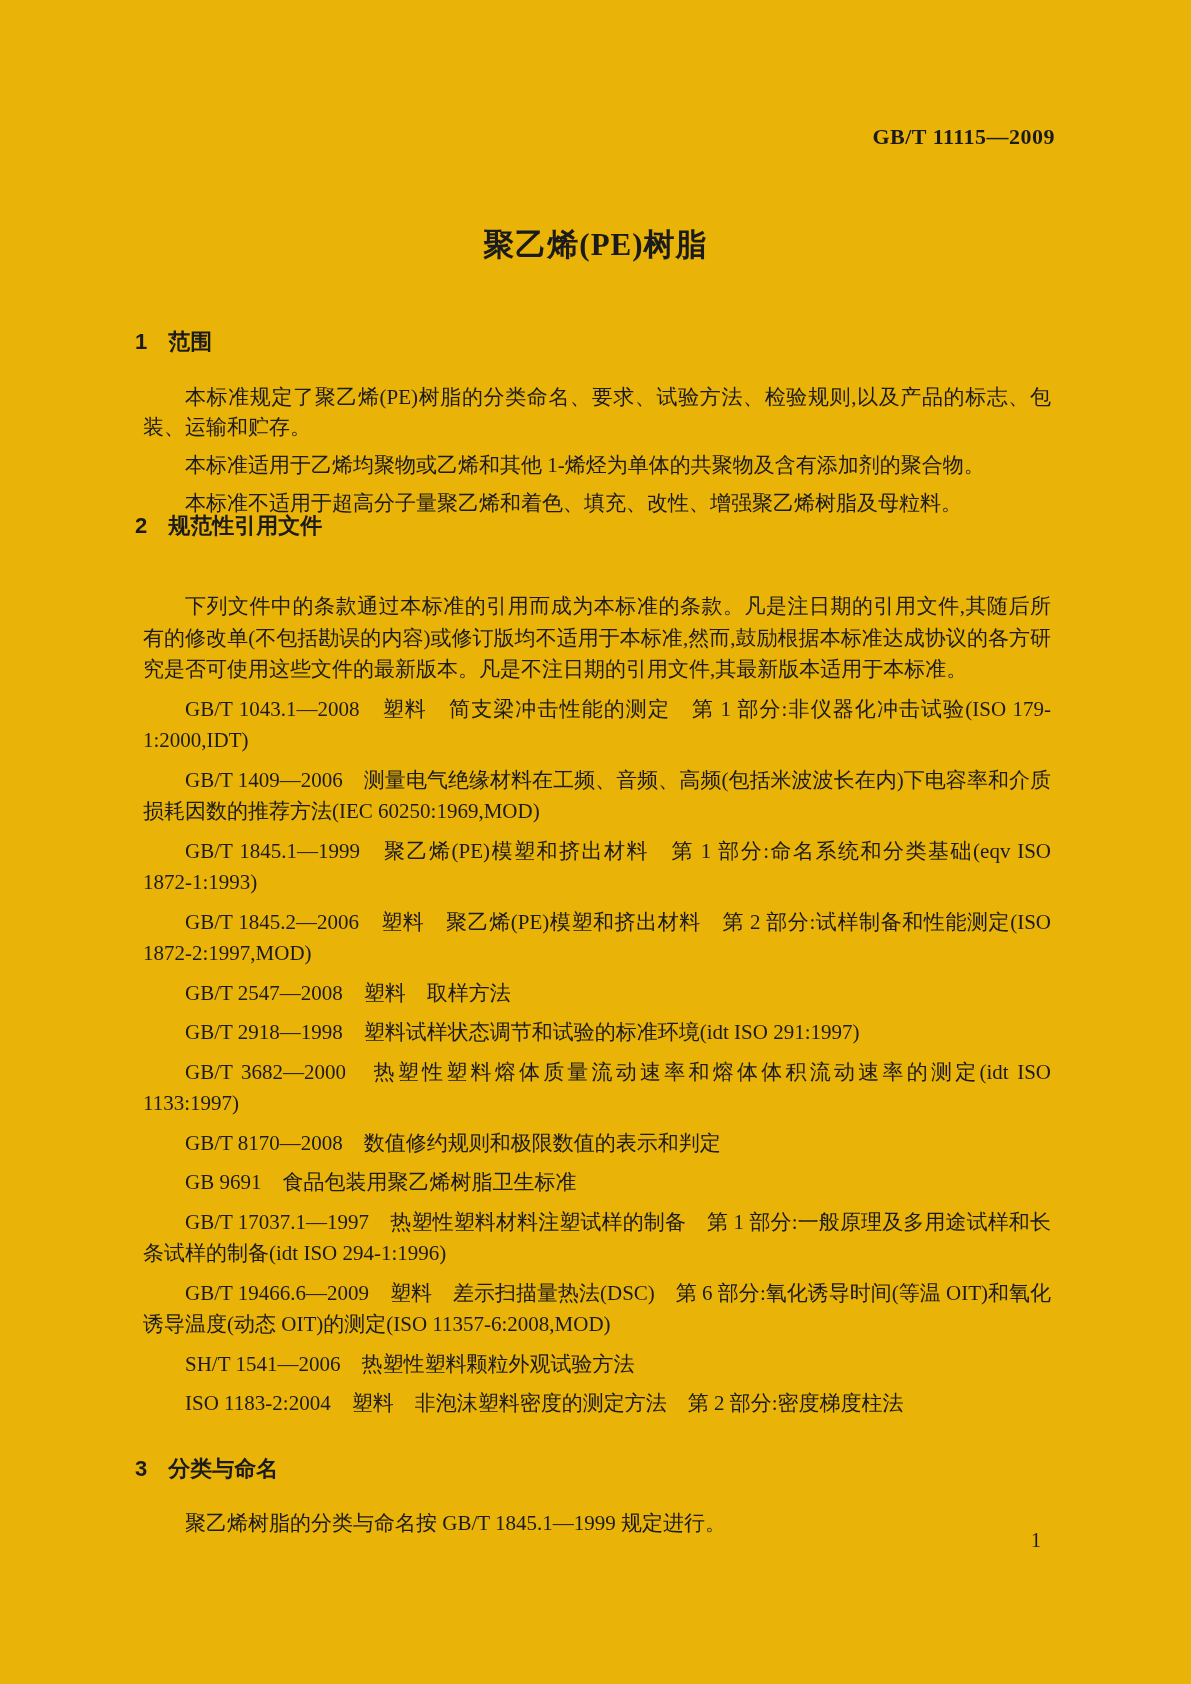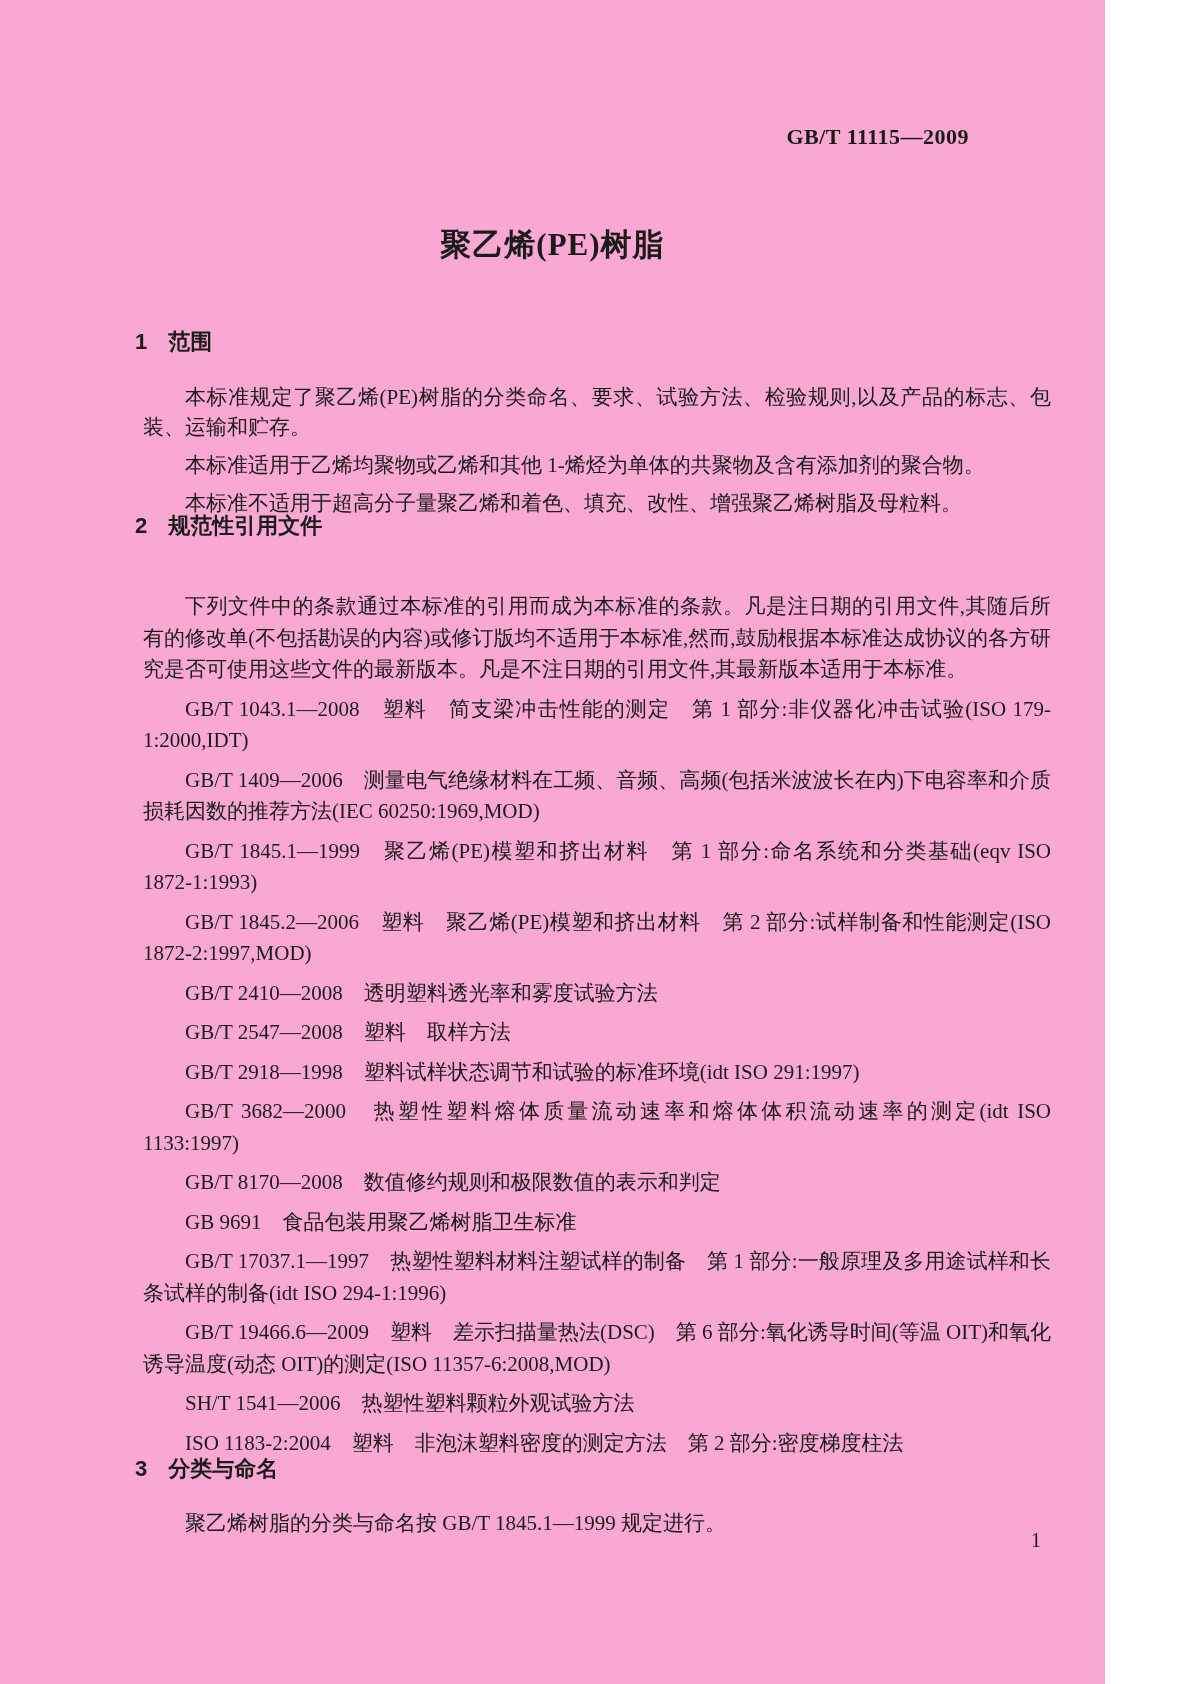--- a/index.html
+++ b/index.html
@@ -2,23 +2,23 @@
 <html><head>
 <meta charset="utf-8">
 <style>
   html, body {
     margin: 0;
     padding: 0;
     background: #ffffff;
   }
   .page {
     position: relative;
-    width: 1105px;
+    width: 1191px;
     height: 1684px;
-    background: #f9a8d4;
+    background: #eab308;
     color: #1b1b1b;
     font-family: "Liberation Serif", "DejaVu Serif", serif;
     overflow: hidden;
   }
   .header-code {
     position: absolute;
     top: 124px;
     right: 136px;
     font-size: 22px;
     font-weight: bold;
@@ -93,21 +93,20 @@
     <span>2</span>
     <span>规范性引用文件</span>
   </div>
 
   <div class="body-block refs" style="top:583px">
     <p>下列文件中的条款通过本标准的引用而成为本标准的条款。凡是注日期的引用文件,其随后所有的修改单(不包括勘误的内容)或修订版均不适用于本标准,然而,鼓励根据本标准达成协议的各方研究是否可使用这些文件的最新版本。凡是不注日期的引用文件,其最新版本适用于本标准。</p>
     <p>GB/T 1043.1—2008　塑料　简支梁冲击性能的测定　第 1 部分:非仪器化冲击试验(ISO 179-1:2000,IDT)</p>
     <p>GB/T 1409—2006　测量电气绝缘材料在工频、音频、高频(包括米波波长在内)下电容率和介质损耗因数的推荐方法(IEC 60250:1969,MOD)</p>
     <p>GB/T 1845.1—1999　聚乙烯(PE)模塑和挤出材料　第 1 部分:命名系统和分类基础(eqv ISO 1872-1:1993)</p>
     <p>GB/T 1845.2—2006　塑料　聚乙烯(PE)模塑和挤出材料　第 2 部分:试样制备和性能测定(ISO 1872-2:1997,MOD)</p>
-    <p>GB/T 2410—2008　透明塑料透光率和雾度试验方法</p>
     <p>GB/T 2547—2008　塑料　取样方法</p>
     <p>GB/T 2918—1998　塑料试样状态调节和试验的标准环境(idt ISO 291:1997)</p>
     <p>GB/T 3682—2000　热塑性塑料熔体质量流动速率和熔体体积流动速率的测定(idt ISO 1133:1997)</p>
     <p>GB/T 8170—2008　数值修约规则和极限数值的表示和判定</p>
     <p>GB 9691　食品包装用聚乙烯树脂卫生标准</p>
     <p>GB/T 17037.1—1997　热塑性塑料材料注塑试样的制备　第 1 部分:一般原理及多用途试样和长条试样的制备(idt ISO 294-1:1996)</p>
     <p>GB/T 19466.6—2009　塑料　差示扫描量热法(DSC)　第 6 部分:氧化诱导时间(等温 OIT)和氧化诱导温度(动态 OIT)的测定(ISO 11357-6:2008,MOD)</p>
     <p>SH/T 1541—2006　热塑性塑料颗粒外观试验方法</p>
     <p>ISO 1183-2:2004　塑料　非泡沫塑料密度的测定方法　第 2 部分:密度梯度柱法</p>
   </div>

